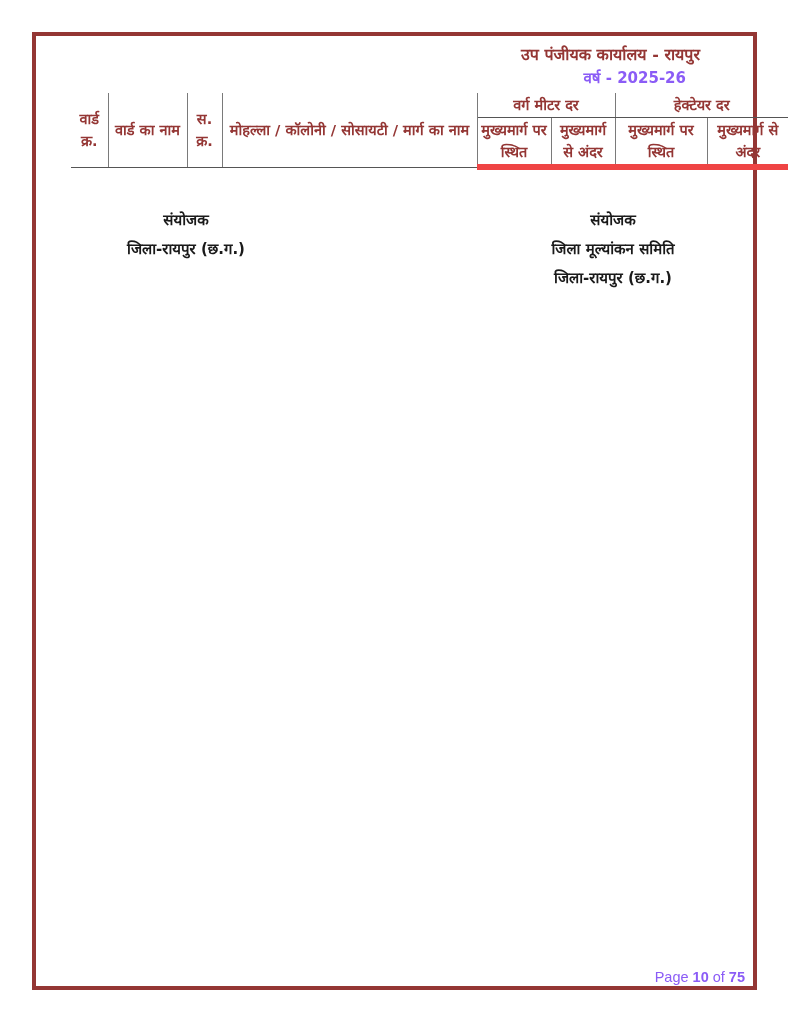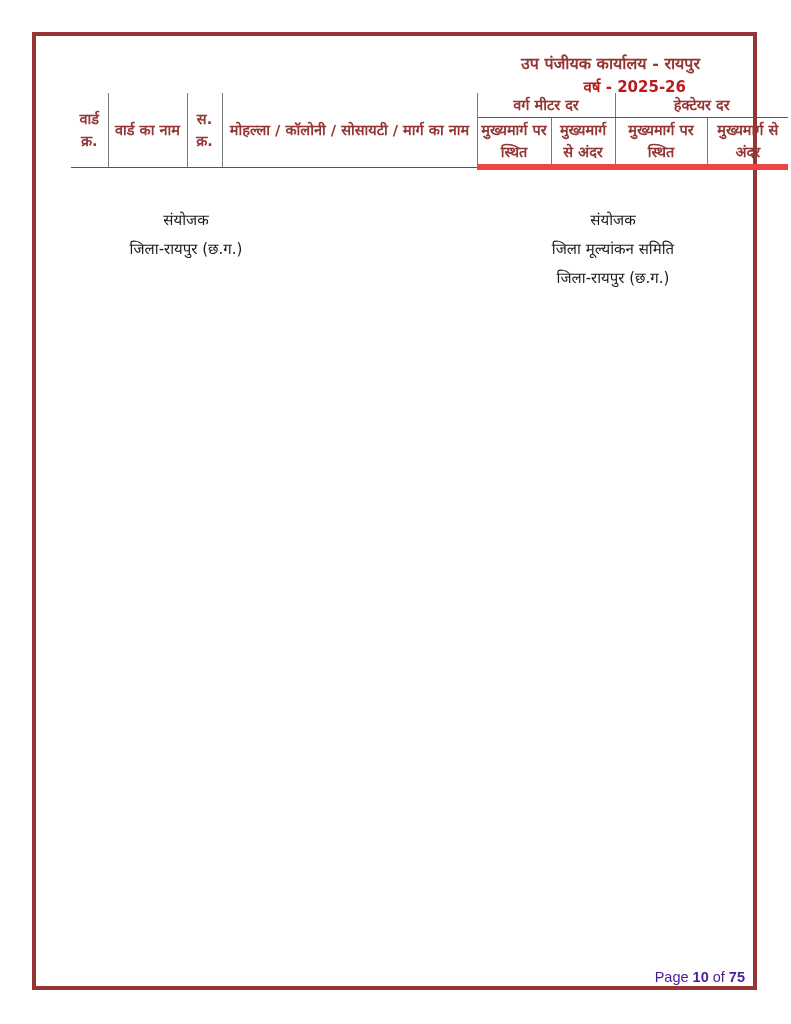--- a/index.html
+++ b/index.html
@@ -17,37 +17,37 @@
     left: 32px;
     top: 32px;
     width: 717px;
     height: 950px;
     border: 4px solid #943634;
     background: #ffffff;
   }
   
   .doc-header {
     height: 57px;
-    padding-top: 16px;
+    padding-top: 7px;
     box-sizing: border-box;
   }
   .doc-title-line1 {
     text-align: right;
     padding-right: 53px;
     font-size: 16px;
     font-weight: 600;
     color: #943634;
     line-height: 24px;
   }
   .doc-title-line2 {
     text-align: right;
     padding-right: 67px;
     font-size: 15px;
     font-weight: 600;
-    color: #b91c1c;
+    color: #8b5cf6;
     line-height: 23px;
   }
   
   table.rates {
     border-collapse: collapse;
     table-layout: fixed;
     width: 717px;
     margin-left: 35px;
   }
   table.rates th, table.rates td {
@@ -69,36 +69,37 @@
     vertical-align: middle;
     line-height: 22px;
     border-bottom-color: #555;
   }
   thead tr.subhead th { border-bottom: 6px solid #ef4444; }
 
   
   .footer {
     padding-top: 36px;
     display: flex;
+    font-weight: bold;
   }
   .sig-block {
     width: 280px;
     text-align: center;
     font-size: 15px;
     line-height: 29px;
   }
   .sig-left  { margin-left: 10px; }
   .sig-right { margin-left: auto; margin-right: 0; }
   .page-line {
     position: absolute;
     right: 8px;
     bottom: 1px;
     font-size: 14.5px;
     font-family: "Liberation Sans", "DejaVu Sans", sans-serif;
-    color: #4c1d95;
+    color: #8b5cf6;
   }
   .page-line b { font-weight: 700; }
 </style>
 </head>
 <body>
 
 <div class="sheet">
 
   <div class="doc-header">
     <div class="doc-title-line1">उप पंजीयक कार्यालय - रायपुर</div>

